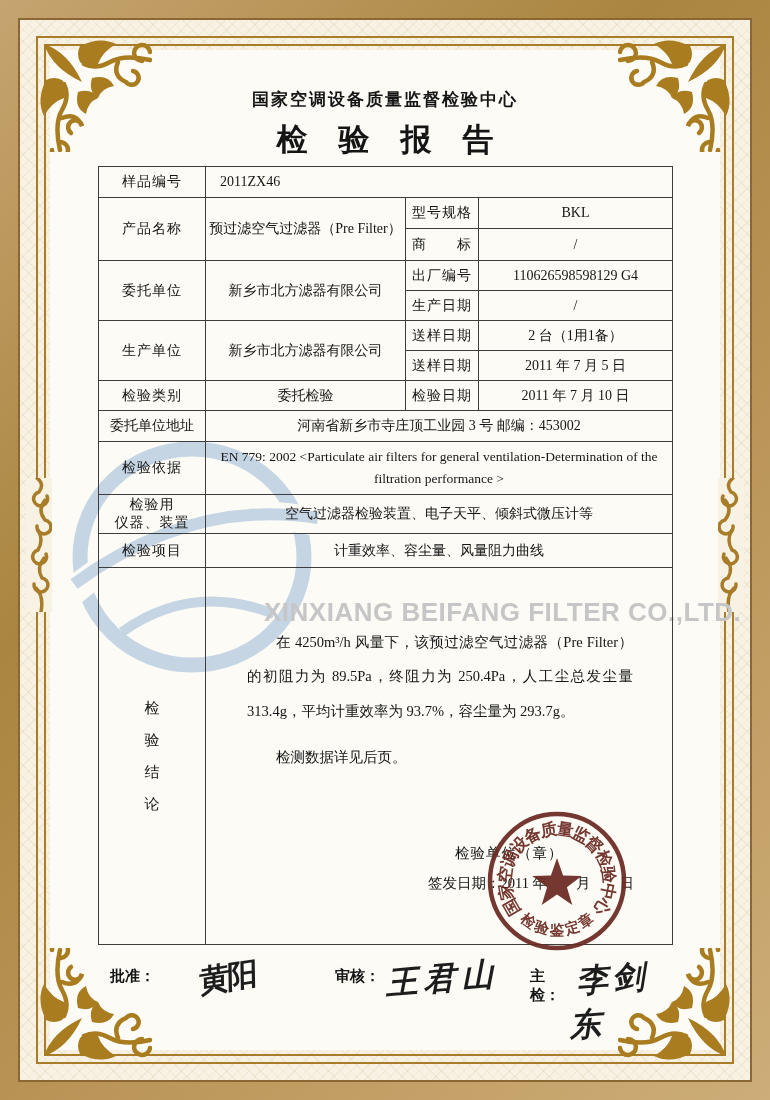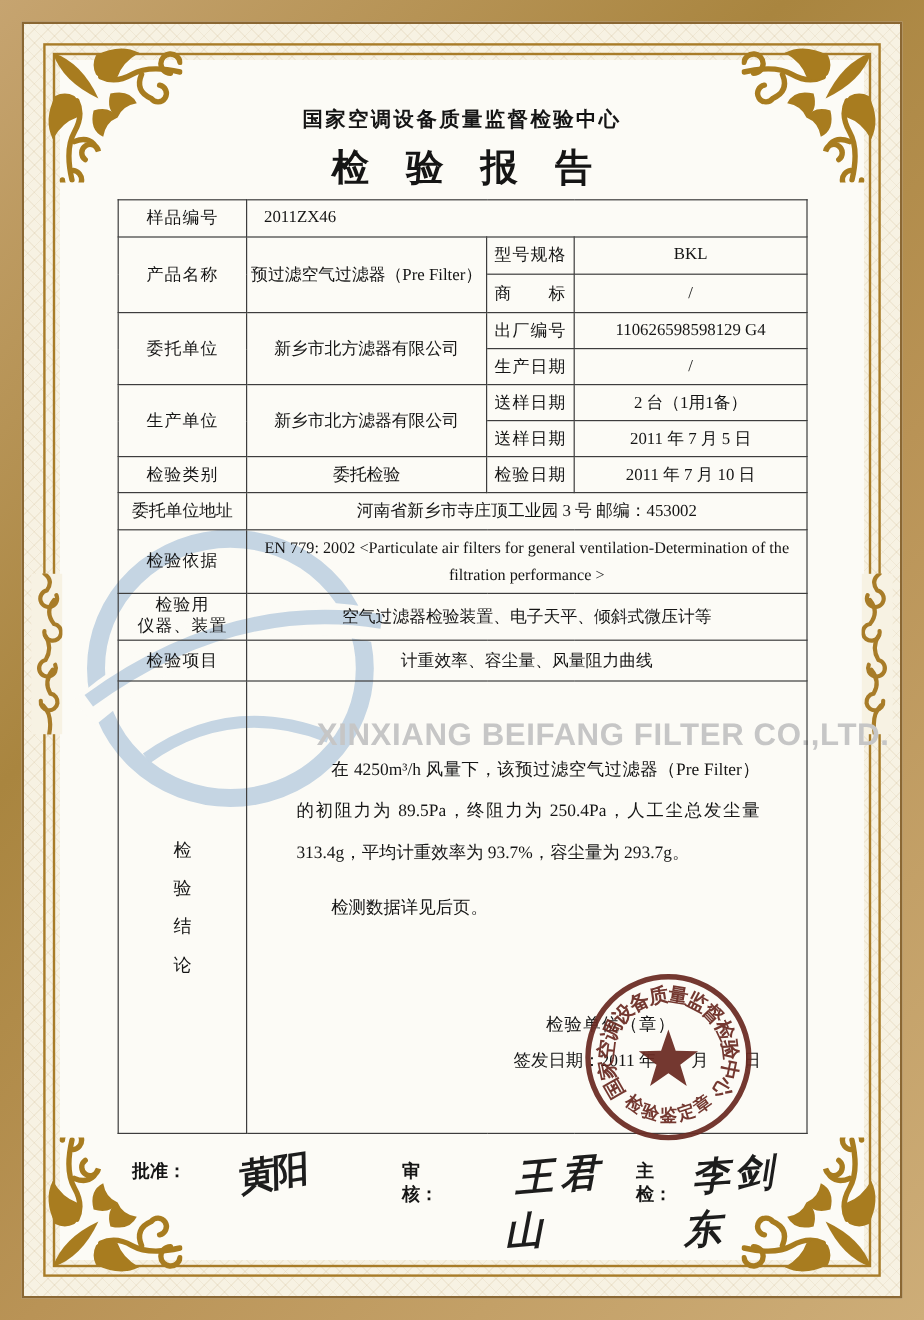--- a/index.html
+++ b/index.html
@@ -55,21 +55,21 @@
   .vstack{display:flex;flex-direction:column;align-items:center;gap:13px;
           font-size:15px;}
   .unit-seal{position:absolute;left:249px;top:276px;font-size:14.5px;letter-spacing:1px;}
   .issue-date{position:absolute;left:222px;top:306px;font-size:14.5px;white-space:pre;}
 
   
   .footer-row{display:flex;align-items:flex-start;margin-top:12px;padding:0 8px 0 12px;
               font-size:15px;font-weight:bold;}
   .fgroup{display:flex;align-items:flex-start;}
   .fgroup .flabel{margin-top:10px;}
-  .fgroup.g1{width:225px;gap:36px;} .fgroup.g2{width:195px;gap:44px;} .fgroup.g3{flex:1;}
+  .fgroup.g1{width:225px;gap:36px;} .fgroup.g2{width:195px;} .fgroup.g3{flex:1;}
   .sig{display:inline-block;font-weight:bold;color:#1d1d1d;margin-left:8px;}
   .sig.approve{font-size:31px;transform:rotate(-9deg) skewX(-8deg);letter-spacing:-3px;}
   .sig.review{font-size:32px;transform:rotate(-5deg) skewX(-16deg);letter-spacing:6px;}
   .sig.chief{font-size:32px;transform:rotate(-4deg) skewX(-13deg);letter-spacing:4px;}
 
   
   .stamp{position:absolute;z-index:3;left:472px;top:796px;width:170px;height:170px;
          opacity:.93;}
   .stamp circle{fill:none;stroke:var(--stamp-color,#6a2a22);stroke-width:4.5px;}
   .stamp polygon{fill:var(--stamp-color,#6a2a22);}

